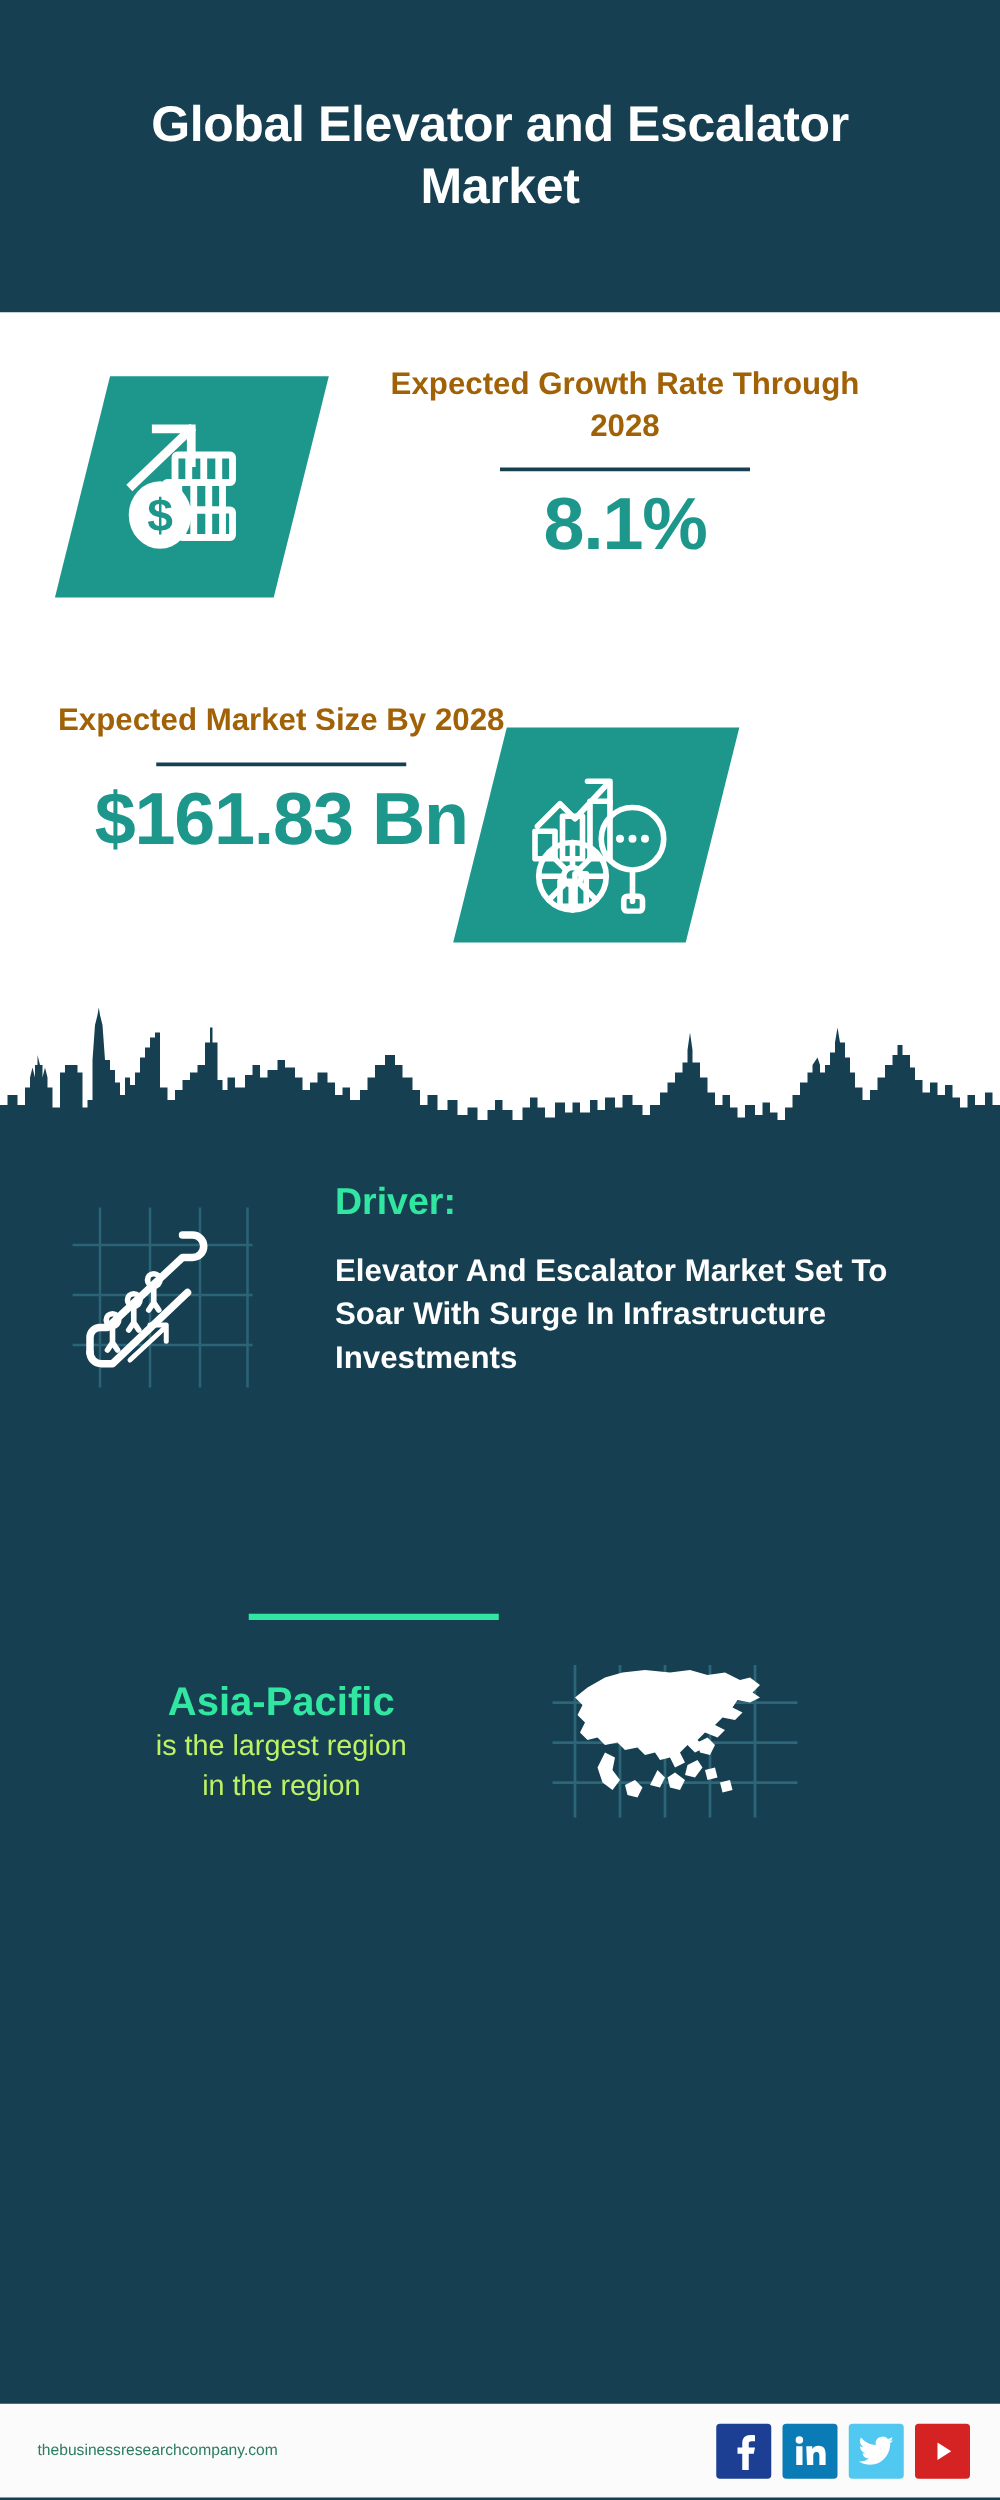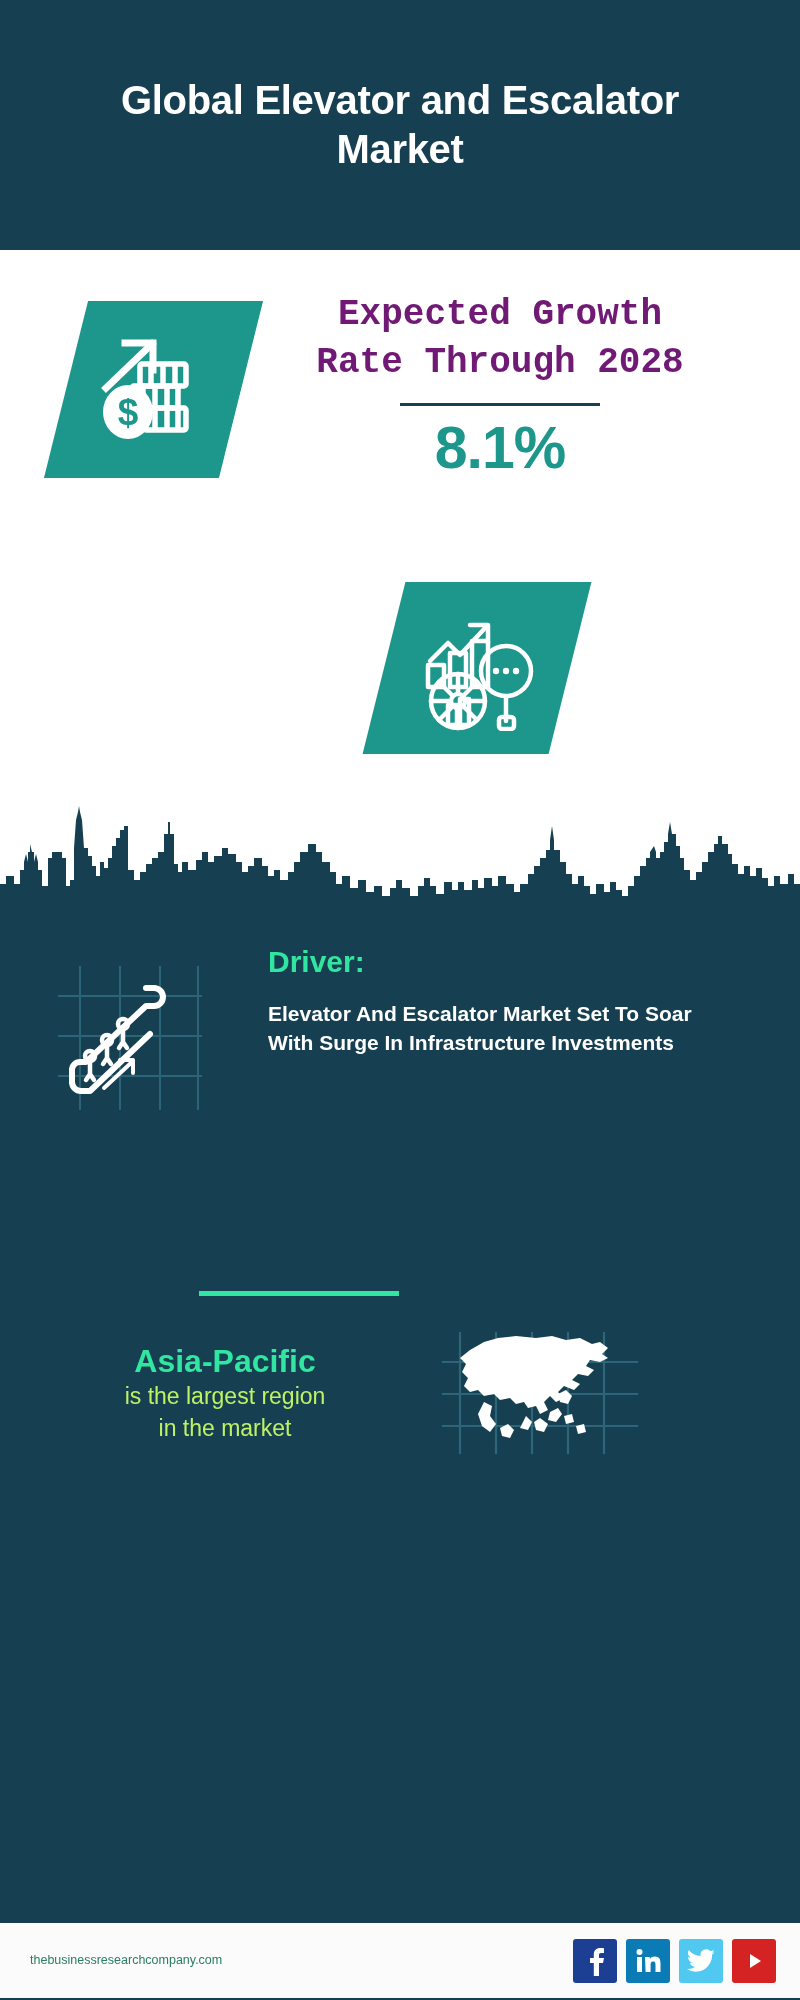--- a/index.html
+++ b/index.html
@@ -49,25 +49,24 @@
     display:flex;align-items:center;justify-content:center;
   }
 
   
   .growth-icon{left:66px;top:51px;width:175px;height:177px;}
   .growth-text{
     position:absolute;left:300px;top:41px;width:400px;
     text-align:center;
   }
   .stat-label{
-    color:#701a75;
-    font-size:36px;
+    color:#a16207;
+    font-size:25px;
     font-weight:bold;
     line-height:1.34;
-    font-family:Liberation Mono, monospace;
   }
   .stat-rule{
     width:200px;height:3px;background:#164051;
     margin:16px auto 0 auto;
   }
   .stat-value{
     color:#1d968c;
     font-size:59px;
     font-weight:bold;
     margin-top:12px;
@@ -101,21 +100,21 @@
   .driver-icon-wrap{
     position:absolute;left:50px;top:14px;width:160px;height:160px;
   }
   .driver-text{
     position:absolute;left:268px;top:0px;width:470px;text-align:left;
   }
   .driver-head{
     color:#31e6a0;font-size:30px;font-weight:bold;line-height:1.2;
   }
   .driver-body{
-    color:#ffffff;font-size:21px;font-weight:bold;line-height:1.37;
+    color:#ffffff;font-size:25px;font-weight:bold;line-height:1.37;
     margin-top:20px;
   }
 
   .mid-rule{
     position:absolute;left:199px;top:379px;
     width:200px;height:5px;background:#31e6a0;
   }
 
   .region-row{position:absolute;left:0;top:430px;width:695px;height:190px;}
   .region-text{position:absolute;left:30px;top:0;width:390px;text-align:center;}
@@ -200,20 +199,25 @@
         </svg>
       </div>
     </div>
 
     <div class="growth-text">
       <div class="stat-label">Expected Growth Rate Through 2028</div>
       <div class="stat-rule"></div>
       <div class="stat-value">8.1%</div>
     </div>
 
+    <div class="size-text">
+      <div class="stat-label">Expected Market Size By 2028</div>
+      <div class="stat-rule"></div>
+      <div class="stat-value">$161.83 Bn</div>
+    </div>
 
     <div class="para size-icon">
       <div class="para-inner">
         <svg width="126" height="126" viewBox="0 0 126 126">
           <g fill="none" stroke="#ffffff" stroke-width="4.5" stroke-linecap="round" stroke-linejoin="round">
             <polyline points="16,56 34,38 46,50 72,22"></polyline>
             <polyline points="56,20 74,20 74,38"></polyline>
             <rect x="14" y="60" width="16" height="22"></rect>
             <rect x="36" y="48" width="16" height="34"></rect>
             <rect x="58" y="36" width="16" height="46"></rect>
@@ -280,21 +284,21 @@
         <div class="driver-body">Elevator And Escalator Market Set To Soar With Surge In Infrastructure Investments</div>
       </div>
     </div>
 
     <div class="mid-rule"></div>
 
     <div class="region-row">
       <div class="region-text">
         <div class="region-name">Asia-Pacific</div>
         <div class="region-sub">is the largest region</div>
-        <div class="region-sub">in the market</div>
+        <div class="region-sub">in the region</div>
       </div>
       <div class="region-map">
         <svg width="200" height="170" viewBox="0 0 200 170">
           <g stroke="#2f6b7d" stroke-width="2.2" opacity="0.9">
             <line x1="2" y1="30" x2="198" y2="30"></line>
             <line x1="2" y1="62" x2="198" y2="62"></line>
             <line x1="2" y1="94" x2="198" y2="94"></line>
             <line x1="20" y1="0" x2="20" y2="122"></line>
             <line x1="56" y1="0" x2="56" y2="122"></line>
             <line x1="92" y1="0" x2="92" y2="122"></line>

